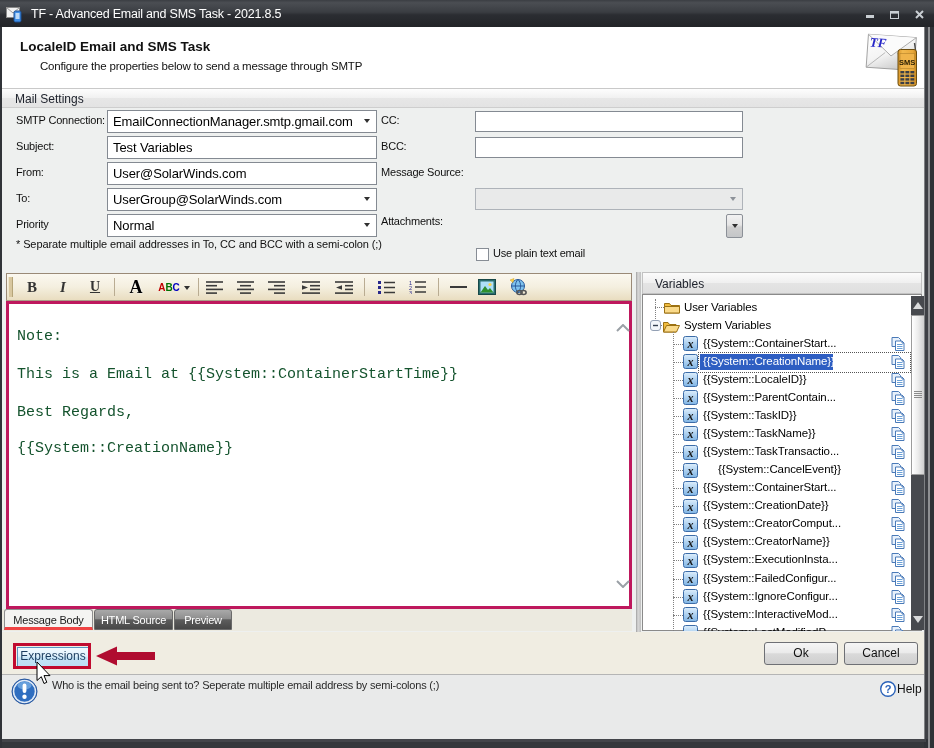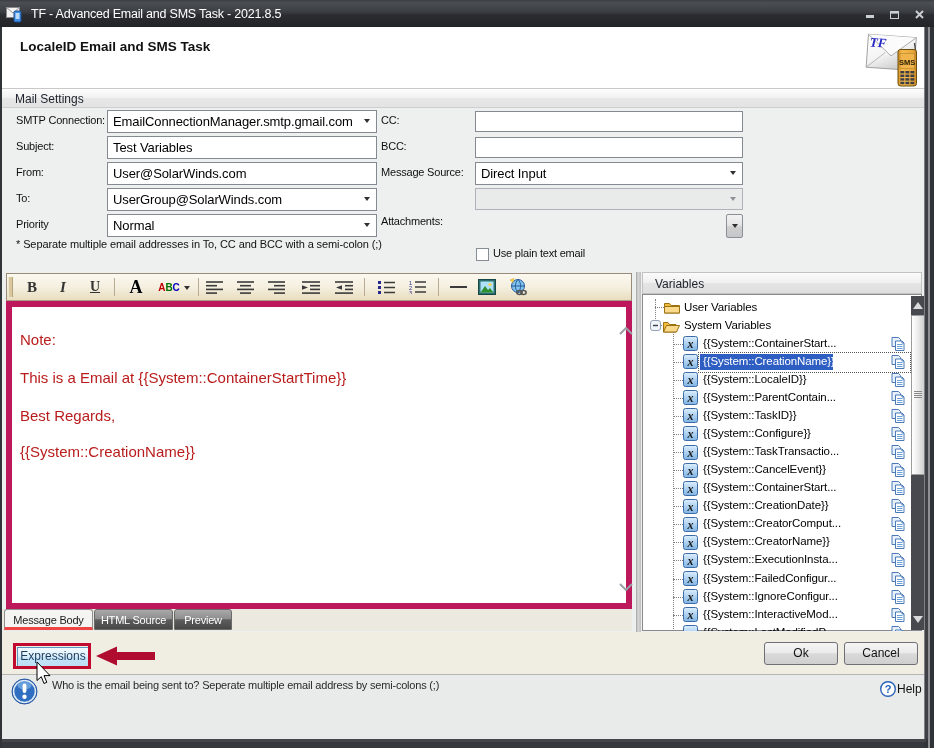--- a/index.html
+++ b/index.html
@@ -21,21 +21,21 @@
 #attbtn{left:475px;top:214px;width:245px;height:22px;background:linear-gradient(180deg,#f2f2f2 0%,#e5e5e5 45%,#cfcfcf 55%,#c4c6c8 100%);border:1px solid #8b9097;border-radius:2px;font-size:12px;color:#101010;text-align:center;line-height:21px}
 #attbtn2{left:726px;top:214px;width:15px;height:22px;background:linear-gradient(180deg,#f2f2f2 0%,#e5e5e5 45%,#cfcfcf 55%,#c4c6c8 100%);border:1px solid #8b9097;border-radius:2px}
 #attbtn2 .combo-arrow{right:4px;top:9px}
 #cb{left:476px;top:248px;width:11px;height:11px;background:#fff;border:1px solid #878d95}
 #cbl{left:493px;top:247px;font-size:11px;letter-spacing:-0.2px;color:#101010}
 #foot{left:16px;top:238px;font-size:11px;letter-spacing:-0.1px;color:#101010}
 
 #tbar{left:6px;top:273px;width:626px;height:28px;background:linear-gradient(180deg,#fbf8f0 0%,#f4efdf 50%,#e9ddc0 100%);border:1px solid #9a8a77;border-bottom-color:#ab9e87;box-sizing:border-box}
 .tsep{position:absolute;top:278px;width:1px;height:18px;background:#b9ac92}
 .ticon{position:absolute;top:277px;height:20px;display:flex;align-items:center;justify-content:center}
-#edit{left:6px;top:301px;width:626px;height:308px;background:#fff;border:6px solid #be185d;box-sizing:border-box;font-family:Liberation Sans, sans-serif;font-size:15px;color:#b91c1c}
+#edit{left:6px;top:301px;width:626px;height:308px;background:#fff;border:3px solid #be185d;box-sizing:border-box;font-family:Liberation Mono, monospace;font-size:15px;color:#14532d}
 .eline{position:absolute;left:8px;white-space:nowrap}
 .chev{position:absolute;left:607px;width:14px;height:8px}
 #tabs{left:2px;top:609px;width:630px;height:22px;background:#eceae0}
 .tab{position:absolute;top:0;height:21px;font-size:11px;letter-spacing:-0.2px;line-height:21px;text-align:center;box-sizing:border-box;border:1px solid #8f8f8f;border-radius:3px 3px 0 0}
 .tab.on{background:#f4f4f2;color:#1a1a1a;border-bottom:3px solid #ef4444}
 .tab.off{background:linear-gradient(180deg,#a9a9a9 0%,#8f8f8f 45%,#5d5d5d 52%,#474747 100%);color:#fff;border-color:#6a6a6a}
 
 #split{left:636px;top:272px;width:5px;height:360px;background:linear-gradient(90deg,#9f9f9f,#d8d8d8 40%,#bfbfbf)}
 
 #varcap{left:642px;top:272px;width:280px;height:22px;background:linear-gradient(180deg,#fbfbfb 0%,#f0f0f0 48%,#e4e4e4 52%,#dfdfdf 100%);border:1px solid #c2c2c2;box-sizing:border-box;color:#20242e;font-size:12px}
@@ -79,20 +79,21 @@
   <svg class="abs" style="left:890px;top:11px" width="9" height="8" viewBox="0 0 9 8">
     <rect x="0.5" y="0.5" width="8" height="7" fill="none" stroke="#c9ced3" stroke-width="1"></rect>
     <rect x="0" y="0" width="9" height="2.6" fill="#c9ced3"></rect>
   </svg>
   <svg class="abs" style="left:915px;top:10px" width="9" height="9" viewBox="0 0 9 9">
     <path d="M1 1 L8 8 M8 1 L1 8" stroke="#c9ced3" stroke-width="2"></path>
   </svg>
 
   <div id="hdr" class="abs">
     <div id="hdr-b" class="abs">LocaleID Email and SMS Task</div>
+    <div id="hdr-s" class="abs">Configure the properties below to send a message through SMTP</div>
   </div>
 
   <svg class="abs" style="left:864px;top:32px" width="58" height="56" viewBox="0 0 58 56">
     <defs>
       <linearGradient id="envg" x1="0" y1="0" x2="0.7" y2="1">
         <stop offset="0" stop-color="#ffffff"></stop>
           <stop offset="0.55" stop-color="#f4f4f4"></stop>
           <stop offset="1" stop-color="#c9c9c9"></stop>
       </linearGradient>
       <linearGradient id="phg" x1="0" y1="0" x2="1" y2="0">
@@ -160,24 +161,20 @@
       <i class="combo-arrow"></i>
     </div>
 
   <div class="lbl abs" style="left:381px;top:114px">CC:</div>
   <div class="lbl abs" style="left:381px;top:140px">BCC:</div>
   <div class="lbl abs" style="left:381px;top:166px">Message Source:</div>
   <div class="lbl abs" style="left:381px;top:215px">Attachments:</div>
 
   <div class="tbox abs" style="left:475px;top:111px;width:266px;height:19px"></div>
   <div class="tbox abs" style="left:475px;top:137px;width:266px;height:19px"></div>
-  <div class="tbox abs" style="left:475px;top:162px;width:266px;height:21px">
-      <span>Direct Input</span>
-      <i class="combo-arrow"></i>
-    </div>
   <div class="tbox dis abs" style="left:475px;top:188px;width:266px;height:20px">
       <i class="combo-arrow"></i>
     </div>
   <div id="attbtn2" class="abs">
       <i class="combo-arrow"></i>
     </div>
   <div id="cb" class="abs"></div>
   <div id="cbl" class="abs">Use plain text email</div>
   <div id="foot" class="abs">* Separate multiple email addresses in To, CC and BCC with a semi-colon (;)</div>
 
@@ -420,21 +417,21 @@
           <path d="M4.5 4 H11 L13 6 V13.5 H4.5 Z" fill="#fff" stroke="#4a7ab8"></path>
           <path d="M11 4 V6 H13" fill="none" stroke="#4a7ab8"></path>
           <g stroke="#6aa0d8" stroke-width="1">
             <line x1="6" y1="7.5" x2="11.5" y2="7.5"></line>
             <line x1="6" y1="9.5" x2="11.5" y2="9.5"></line>
             <line x1="6" y1="11.5" x2="11.5" y2="11.5"></line>
           </g>
         </g>
       </svg>
     <div class="hline" style="left:31px;top:140.9px;width:10px"></div>
-    <div class="trow" style="left:61px;top:133.9px">{{System::Configure}}</div>
+    <div class="trow" style="left:61px;top:133.9px">{{System::TaskName}}</div>
     <svg class="abs" style="left:41px;top:133.4px" width="15" height="15" viewBox="0 0 15 15">
         <rect x="0.5" y="0.5" width="14" height="14" rx="2" fill="url(#vg)" stroke="#3c6ca8"></rect>
         <text x="7.5" y="11.5" text-anchor="middle" font-family="Liberation Serif,serif" font-style="italic" font-weight="bold" font-size="12" fill="#1a1a1a">x</text>
       </svg>
     <svg class="abs" style="left:249px;top:133.9px" width="14" height="14" viewBox="0 0 14 14">
         <g>
           <path d="M1 0.5 H7.5 L9.5 2.5 V9.5 H1 Z" fill="#e8f1fb" stroke="#4a7ab8"></path>
           <path d="M4.5 4 H11 L13 6 V13.5 H4.5 Z" fill="#fff" stroke="#4a7ab8"></path>
           <path d="M11 4 V6 H13" fill="none" stroke="#4a7ab8"></path>
           <g stroke="#6aa0d8" stroke-width="1">
@@ -456,21 +453,21 @@
           <path d="M4.5 4 H11 L13 6 V13.5 H4.5 Z" fill="#fff" stroke="#4a7ab8"></path>
           <path d="M11 4 V6 H13" fill="none" stroke="#4a7ab8"></path>
           <g stroke="#6aa0d8" stroke-width="1">
             <line x1="6" y1="7.5" x2="11.5" y2="7.5"></line>
             <line x1="6" y1="9.5" x2="11.5" y2="9.5"></line>
             <line x1="6" y1="11.5" x2="11.5" y2="11.5"></line>
           </g>
         </g>
       </svg>
     <div class="hline" style="left:31px;top:177.1px;width:10px"></div>
-    <div class="trow" style="left:61px;top:170.1px">{{System::CancelEvent}}</div>
+    <div class="trow" style="left:76px;top:170.1px">{{System::CancelEvent}}</div>
     <svg class="abs" style="left:41px;top:169.6px" width="15" height="15" viewBox="0 0 15 15">
         <rect x="0.5" y="0.5" width="14" height="14" rx="2" fill="url(#vg)" stroke="#3c6ca8"></rect>
         <text x="7.5" y="11.5" text-anchor="middle" font-family="Liberation Serif,serif" font-style="italic" font-weight="bold" font-size="12" fill="#1a1a1a">x</text>
       </svg>
     <svg class="abs" style="left:249px;top:170.1px" width="14" height="14" viewBox="0 0 14 14">
         <g>
           <path d="M1 0.5 H7.5 L9.5 2.5 V9.5 H1 Z" fill="#e8f1fb" stroke="#4a7ab8"></path>
           <path d="M4.5 4 H11 L13 6 V13.5 H4.5 Z" fill="#fff" stroke="#4a7ab8"></path>
           <path d="M11 4 V6 H13" fill="none" stroke="#4a7ab8"></path>
           <g stroke="#6aa0d8" stroke-width="1">

